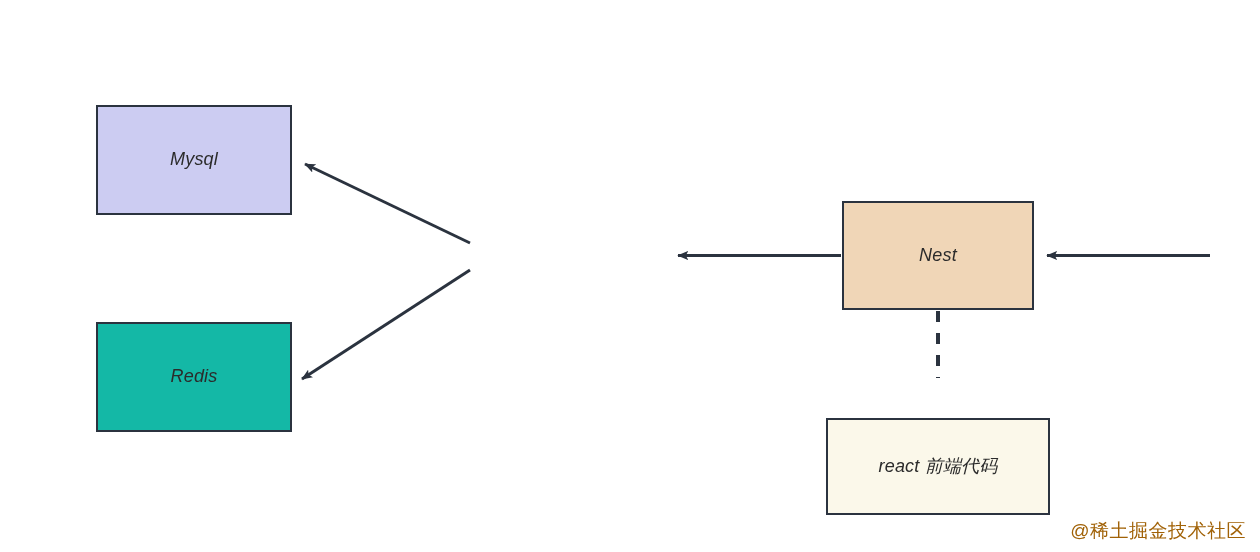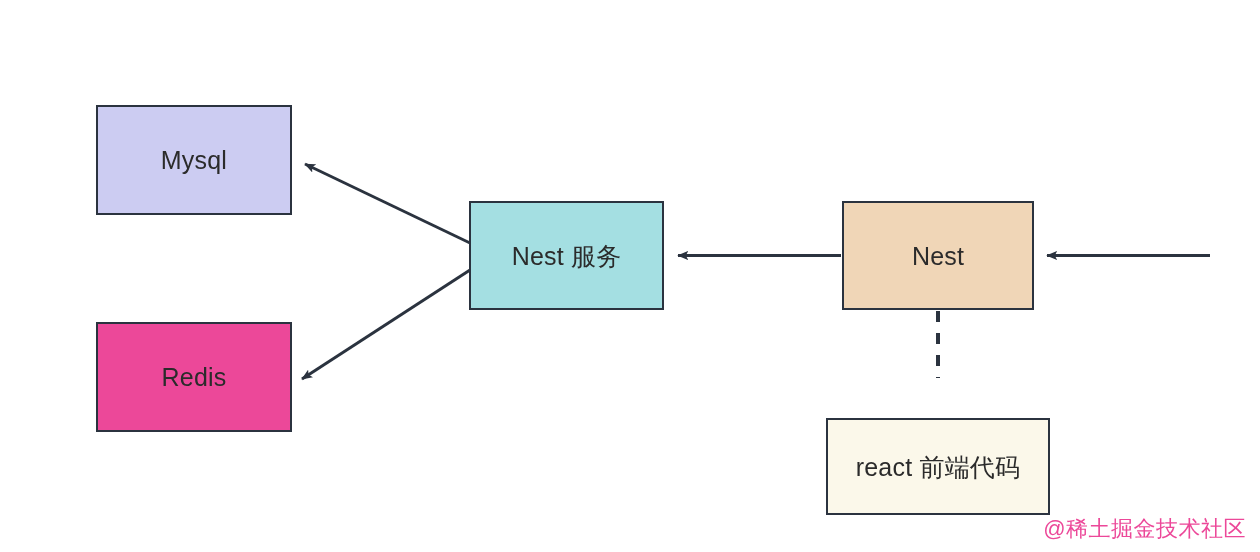--- a/index.html
+++ b/index.html
@@ -20,33 +20,34 @@
   .node {
     position: absolute;
     box-sizing: border-box;
     border: 2px solid #2b333f;
     display: flex;
     align-items: center;
     justify-content: center;
     text-align: center;
   }
   .node-label {
-    font-size: 25px;
+    font-size: 18px;
     color: #2b2b2b;
     letter-spacing: 0.2px;
     line-height: 1.2;
     white-space: nowrap;
+    font-style: italic;
   }
   #node-mysql {
     left: 96px;  top: 105px;  width: 196px; height: 110px;
     background: #ccccf2;
   }
   #node-redis {
     left: 96px;  top: 322px;  width: 196px; height: 110px;
-    background: #ec4899;
+    background: #14b8a6;
   }
   #node-nest {
     left: 469px; top: 201px;  width: 195px; height: 109px;
     background: #a4dfe2;
   }
   #node-nginx {
     left: 842px; top: 201px;  width: 192px; height: 109px;
     background: #f0d6b7;
   }
   #node-react {
@@ -58,22 +59,22 @@
     position: absolute;
     left: 0; top: 0;
     width: 1260px;
     height: 552px;
     pointer-events: none;
   }
   #watermark {
     position: absolute;
     right: 14px;
     bottom: 8px;
-    font-size: 22px;
-    color: #ec4899;
+    font-size: 19px;
+    color: #a16207;
     letter-spacing: 0.5px;
     white-space: nowrap;
   }
 </style>
 </head>
 <body>
 
 <div id="canvas">
 
   <svg id="edges" viewBox="0 0 1260 552" width="1260" height="552">
@@ -95,23 +96,20 @@
   </svg>
 
   <div class="node" id="node-mysql">
     <span class="node-label">Mysql</span>
   </div>
 
   <div class="node" id="node-redis">
     <span class="node-label">Redis</span>
   </div>
 
-  <div class="node" id="node-nest">
-    <span class="node-label">Nest 服务</span>
-  </div>
 
   <div class="node" id="node-nginx">
     <span class="node-label">Nest</span>
   </div>
 
   <div class="node" id="node-react">
     <span class="node-label">react 前端代码</span>
   </div>
 
   <div id="watermark">@稀土掘金技术社区</div>

